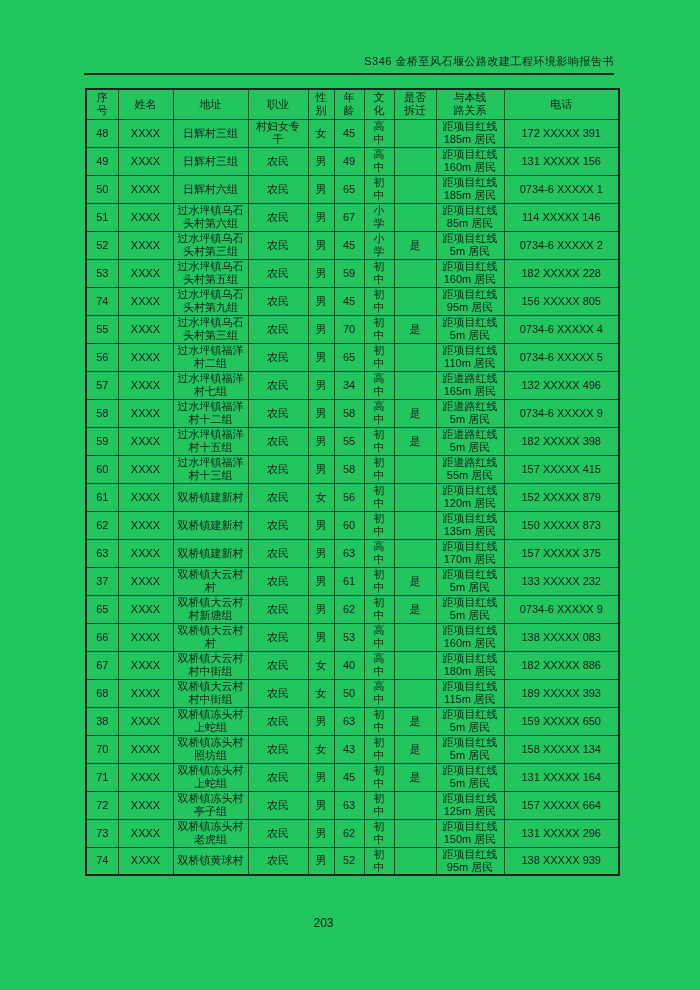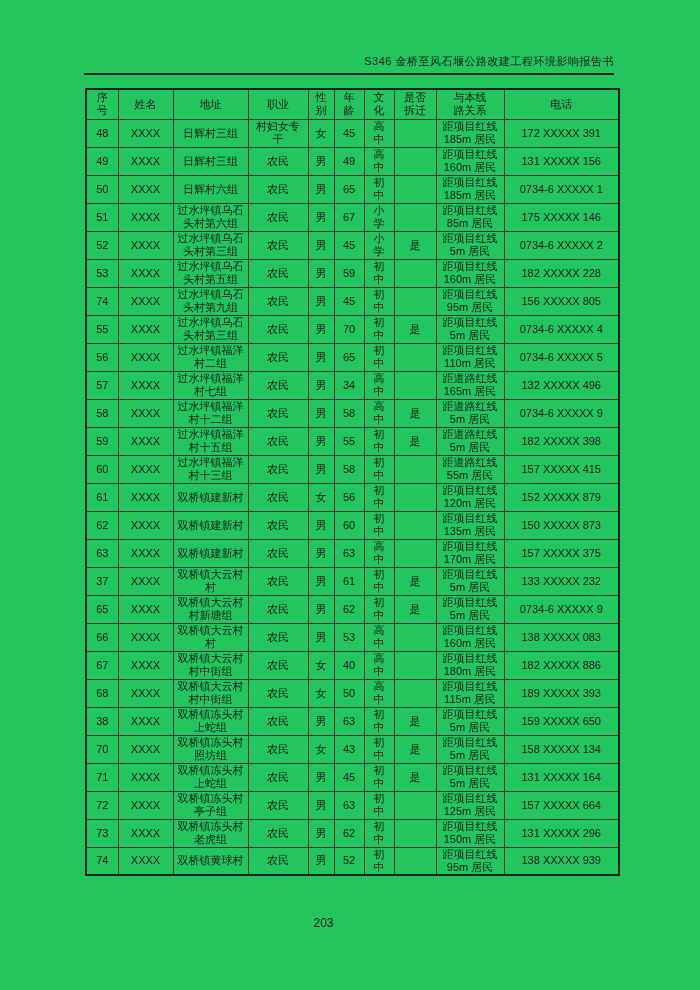--- a/index.html
+++ b/index.html
@@ -159,21 +159,21 @@
           <td>过水坪镇乌石
 头村第六组</td>
           <td>农民</td>
           <td>男</td>
           <td>67</td>
           <td>小
 学</td>
           <td></td>
           <td>距项目红线
 85m 居民</td>
-          <td>175 XXXXX 146</td>
+          <td>114 XXXXX 146</td>
         </tr>
         <tr>
           <td>52</td>
           <td>XXXX</td>
           <td>过水坪镇乌石
 头村第三组</td>
           <td>农民</td>
           <td>男</td>
           <td>45</td>
           <td>小

